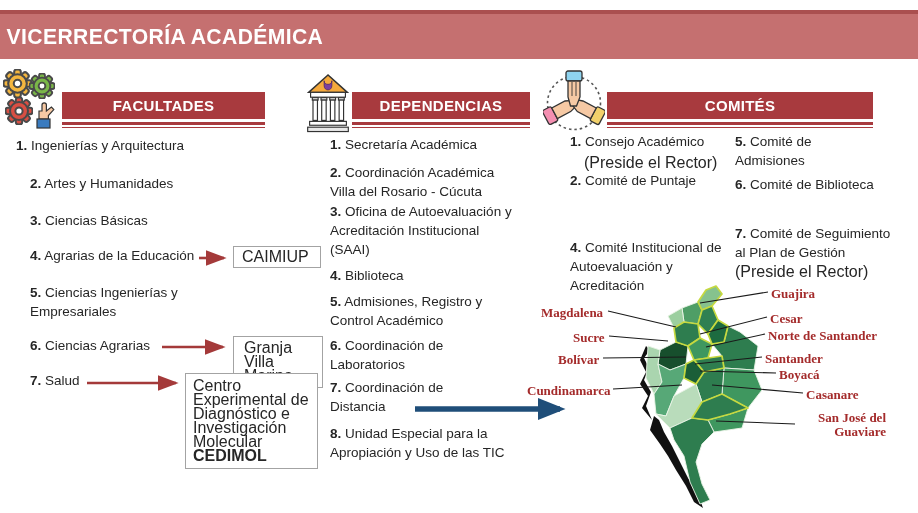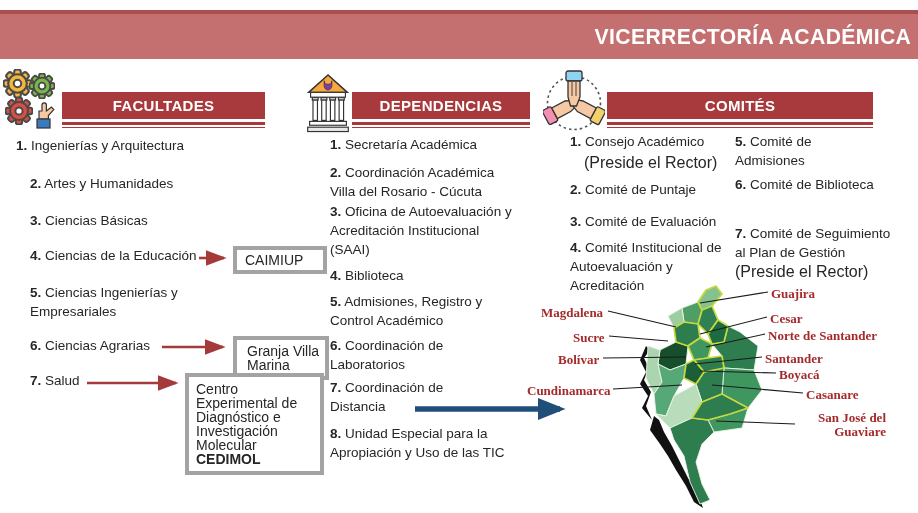--- a/index.html
+++ b/index.html
@@ -2,36 +2,36 @@
 <html><head>
 <meta charset="utf-8">
 <style>
   html,body{margin:0;padding:0;background:#fff;}
   .canvas{position:relative;width:918px;height:513px;background:#fff;overflow:hidden;
           font-family:"Liberation Sans",sans-serif;color:#262626;}
   .abs{position:absolute;}
 
   
   .banner{left:0;top:10px;width:918px;height:45px;background:#C57070;border-top:4px solid #AA4F4F;
-          display:flex;align-items:center;justify-content:flex-end;}
+          display:flex;align-items:center;justify-content:flex-start;}
   .banner h1{margin:0;color:#fff;font-size:22px;font-weight:700;letter-spacing:.4px;transform:scaleX(.96);}
 
   
   .hbar{height:27px;background:#A83A3E;color:#fff;font-weight:700;font-size:15px;
         display:flex;align-items:center;justify-content:center;letter-spacing:.3px;}
   .hunder{height:2px;background:#fff;border-top:3px solid #A83A3E;border-bottom:1px solid #A83A3E;}
 
   
   .li{font-size:13.5px;line-height:19px;}
   .li b{font-weight:700;}
   .note{font-size:16px;color:#262626;}
   .note-block{display:block;padding-left:14px;margin-top:2px;}
 
   
-  .cbox{border:4px solid #a3a3a3;background:#fff;font-size:14px;line-height:14px;color:#262626;}
+  .cbox{border:1px solid #a3a3a3;background:#fff;font-size:16px;line-height:14px;color:#262626;}
   .cbox b{display:block;font-weight:700;}
 
   
   .mlabel{font-family:"Liberation Serif",serif;font-weight:700;font-size:13px;color:#A42B2B;white-space:nowrap;}
   .mlabel.wrap{white-space:normal;text-align:right;line-height:14px;}
 
   svg{display:block;}
   .overlay{left:0;top:0;pointer-events:none;}
 </style>
 </head>
@@ -122,21 +122,21 @@
   <div class="abs li" style="left:30px;top:174px;width:220px">
     <b>2.</b>
     <span>Artes y Humanidades</span>
   </div>
   <div class="abs li" style="left:30px;top:211px;width:220px">
     <b>3.</b>
     <span>Ciencias Básicas</span>
   </div>
   <div class="abs li" style="left:30px;top:246px;width:220px">
     <b>4.</b>
-    <span>Ciencias de la Educación</span>
+    <span>Agrarias de la Educación</span>
   </div>
   <div class="abs li" style="left:30px;top:283px;width:210px">
     <b>5.</b>
     <span>Ciencias Ingenierías y Empresariales</span>
   </div>
   <div class="abs li" style="left:30px;top:336px;width:220px">
     <b>6.</b>
     <span>Ciencias Agrarias</span>
   </div>
   <div class="abs li" style="left:30px;top:371px;width:220px">
@@ -186,27 +186,23 @@
   <div class="abs li" style="left:330px;top:424px;width:200px">
     <b>8.</b>
     <span>Unidad Especial para la Apropiación y Uso de las TIC</span>
   </div>
 
   <div class="abs li" style="left:570px;top:132px;width:165px">
     <b>1.</b>
     <span>Consejo Académico</span>
     <span class="note note-block">(Preside el Rector)</span>
   </div>
-  <div class="abs li" style="left:570px;top:180px;width:165px">
+  <div class="abs li" style="left:570px;top:171px;width:165px">
     <b>2.</b>
     <span>Comité de Puntaje</span>
-  </div>
-  <div class="abs li" style="left:570px;top:212px;width:165px">
-    <b>3.</b>
-    <span>Comité de Evaluación</span>
   </div>
   <div class="abs li" style="left:570px;top:238px;width:160px">
     <b>4.</b>
     <span>Comité Institucional de Autoevaluación y Acreditación</span>
   </div>
 
   <div class="abs li" style="left:735px;top:132px;width:105px">
     <b>5.</b>
     <span>Comité de Admisiones</span>
   </div>

